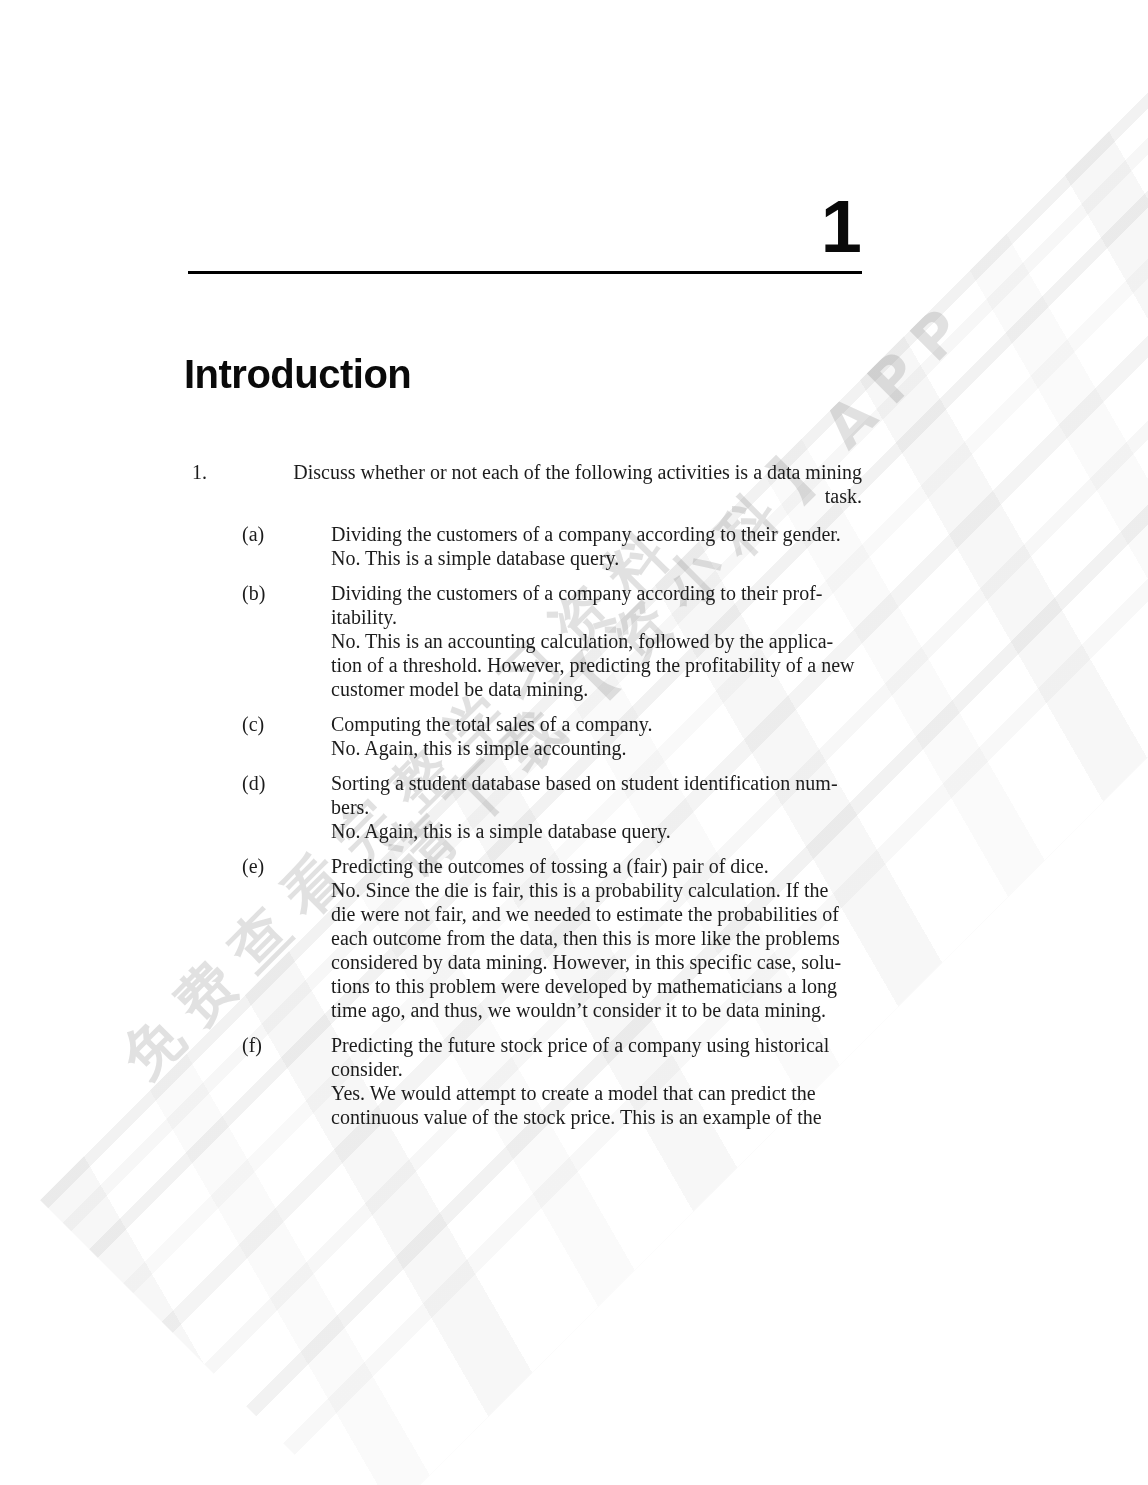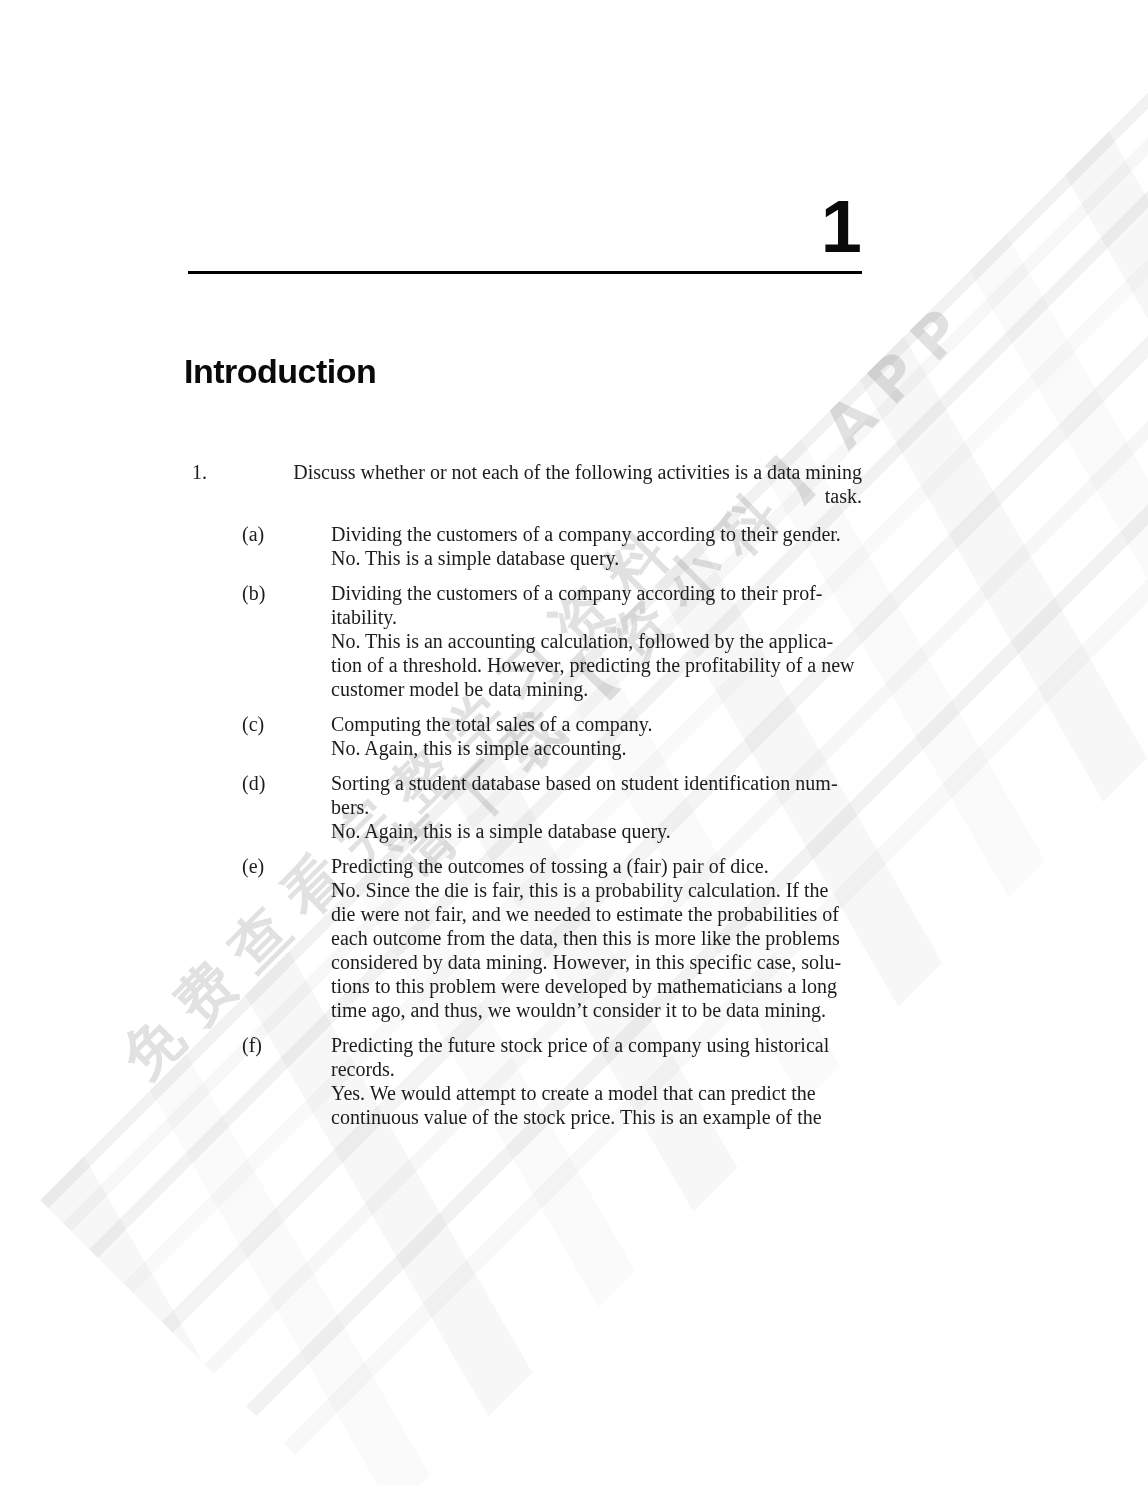--- a/index.html
+++ b/index.html
@@ -68,21 +68,21 @@
     left: 188px; top: 271px;
     width: 674px; height: 3px;
     background: #000000;
   }
   h1.chapter-title {
     position: absolute;
     left: 184px; top: 352px;
     margin: 0;
     font-family: "Liberation Sans", "DejaVu Sans", sans-serif;
     font-weight: bold;
-    font-size: 34px;
+    font-size: 40px;
     letter-spacing: -0.5px;
     color: #0a0a0a;
   }
 
   
   .exercise {
     position: absolute;
     left: 192px; top: 460px;
     width: 670px;
     display: flex;
@@ -149,21 +149,21 @@
 No. Since the die is fair, this is a probability calculation. If the
 die were not fair, and we needed to estimate the probabilities of
 each outcome from the data, then this is more like the problems
 considered by data mining. However, in this specific case, solu-
 tions to this problem were developed by mathematicians a long
 time ago, and thus, we wouldn’t consider it to be data mining.</div>
           </div>
           <div class="sub-item">
             <div class="sub-label">(f)</div>
             <div class="sub-text">Predicting the future stock price of a company using historical
-records.
+consider.
 Yes. We would attempt to create a model that can predict the
 continuous value of the stock price. This is an example of the</div>
           </div>
         </div>
     </div>
   </div>
 
 </div>
 
 </body></html>

